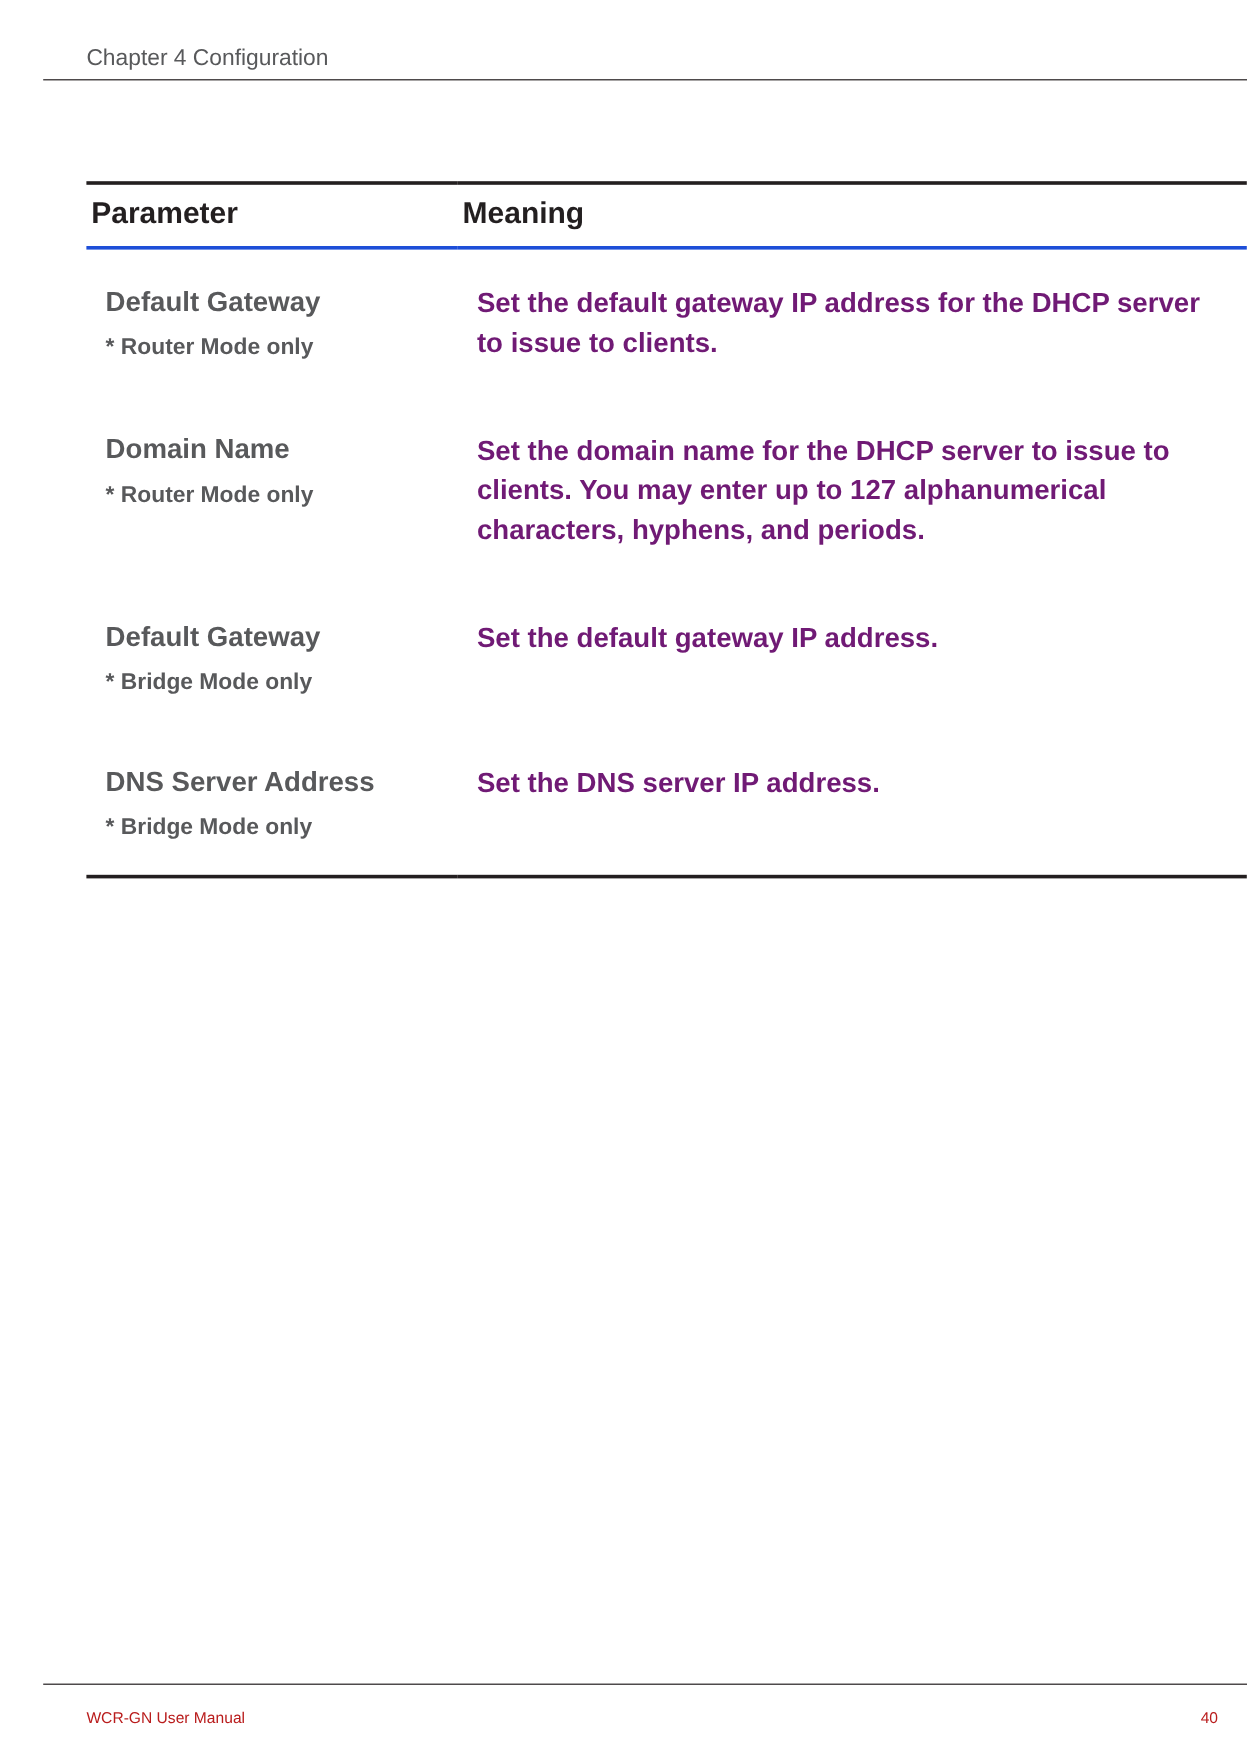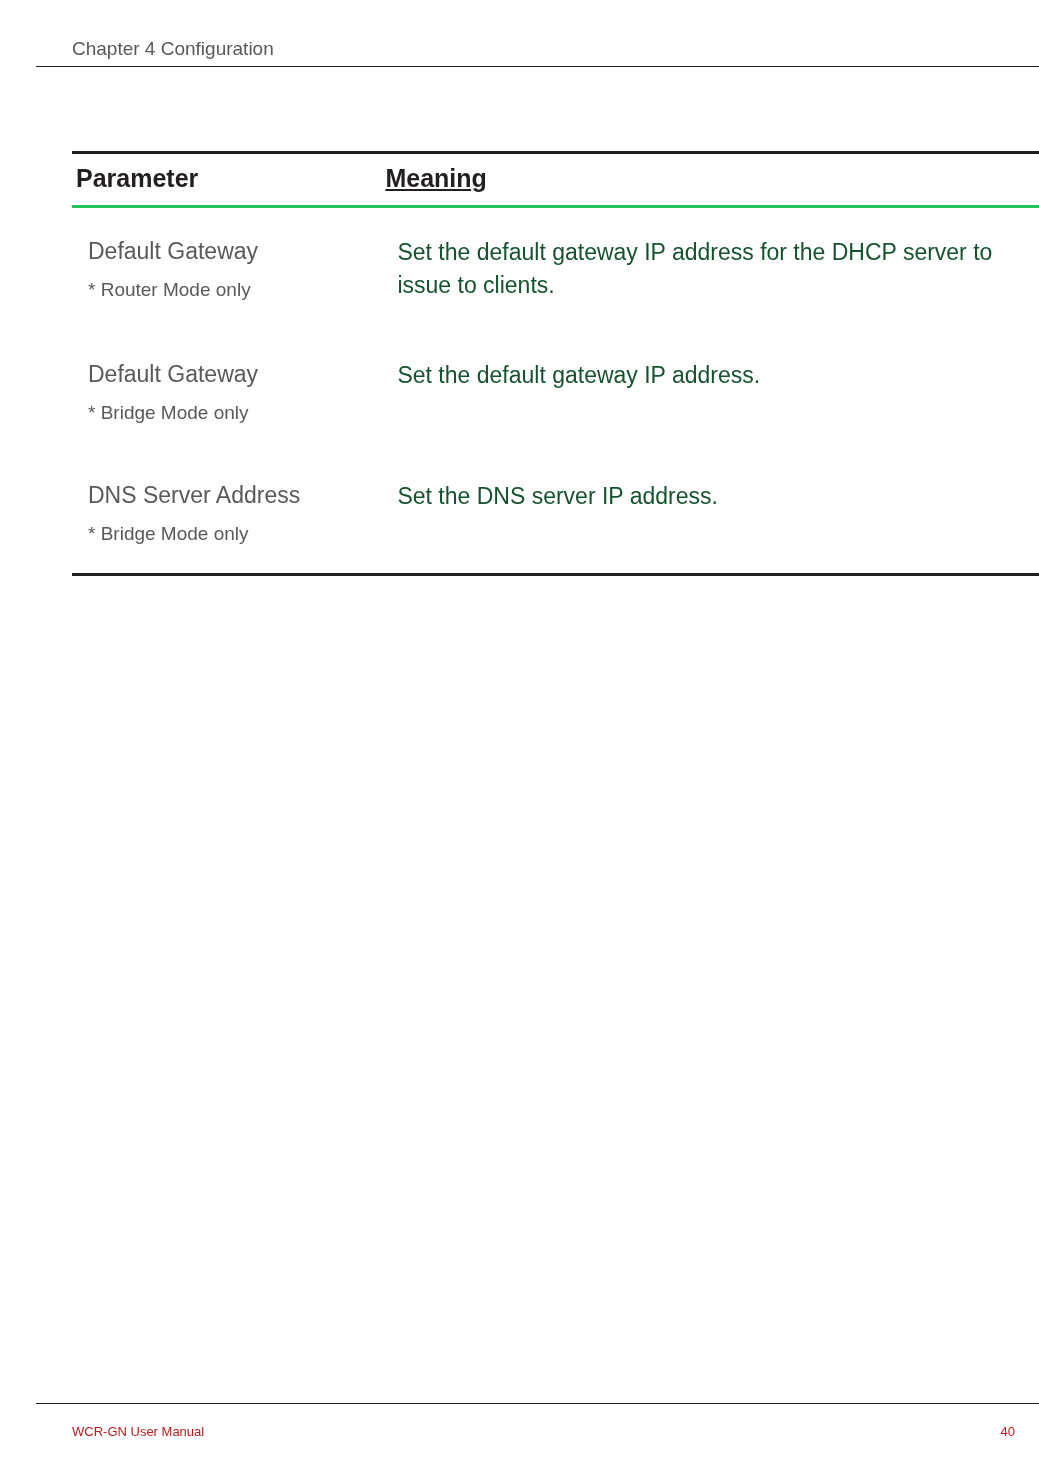--- a/index.html
+++ b/index.html
@@ -29,49 +29,49 @@
       width: 100%;
       border-collapse: collapse;
     }
     .table-head th {
       text-align: left;
       font-weight: bold;
       font-size: 25px;
       color: #231f20;
       padding: 10px 8px 12px 4px;
       border-top: 3px solid #231f20;
-      border-bottom: 3px solid #22c55e;
+      border-bottom: 3px solid #1d4ed8;
     }
     .table-head th.col-param {
       width: 32%;
     }
     .table-head th.col-meaning {
       width: 68%;
-      text-decoration: underline;
     }
     tbody tr td {
       vertical-align: top;
       padding: 16px 8px 16px 4px;
+      font-weight: bold;
     }
     tbody tr:last-child td {
       border-bottom: 3px solid #231f20;
     }
     .param-name {
       font-size: 23px;
       color: #58595b;
       line-height: 1.35;
     }
     .param-note {
       font-size: 19px;
       color: #58595b;
       margin-top: 4px;
     }
     .meaning-text {
       font-size: 23px;
-      color: #14532d;
+      color: #701a75;
       line-height: 1.45;
     }
     .page-footer {
       position: absolute;
       bottom: 20px;
       left: 0;
       right: 0;
       padding: 8px 24px 0 24px;
       border-top: 1px solid #231f20;
       display: flex;
@@ -100,20 +100,29 @@
         <td>
           <div class="param-name">Default Gateway</div>
           <div class="param-note">* Router Mode only</div>
         </td>
         <td>
           <div class="meaning-text">Set the default gateway IP address for the DHCP server to issue to clients.</div>
         </td>
       </tr>
       <tr>
         <td>
+          <div class="param-name">Domain Name</div>
+          <div class="param-note">* Router Mode only</div>
+        </td>
+        <td>
+          <div class="meaning-text">Set the domain name for the DHCP server to issue to clients. You may enter up to 127 alphanumerical characters, hyphens, and periods.</div>
+        </td>
+      </tr>
+      <tr>
+        <td>
           <div class="param-name">Default Gateway</div>
           <div class="param-note">* Bridge Mode only</div>
         </td>
         <td>
           <div class="meaning-text">Set the default gateway IP address.</div>
         </td>
       </tr>
       <tr>
         <td>
           <div class="param-name">DNS Server Address</div>

